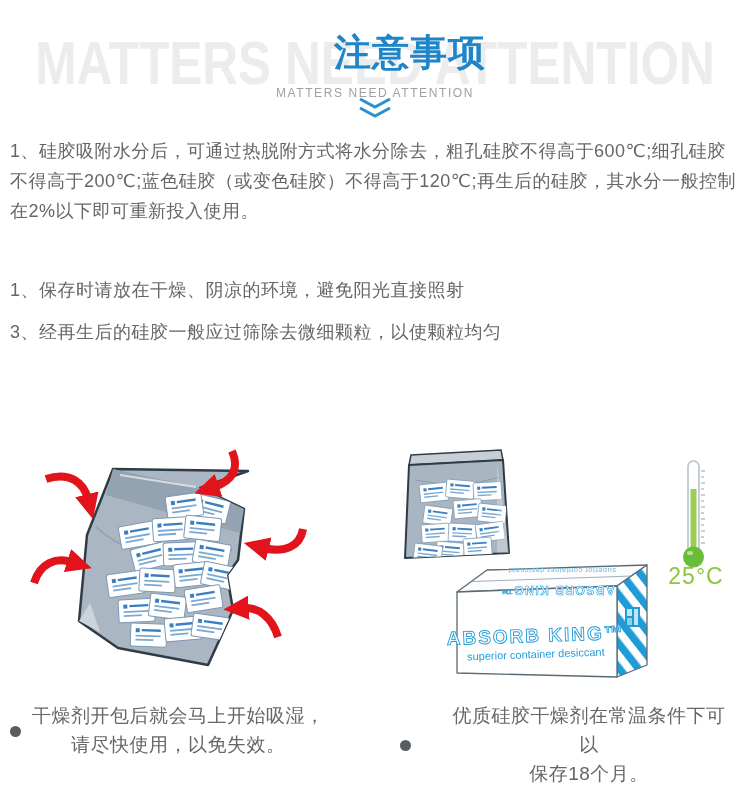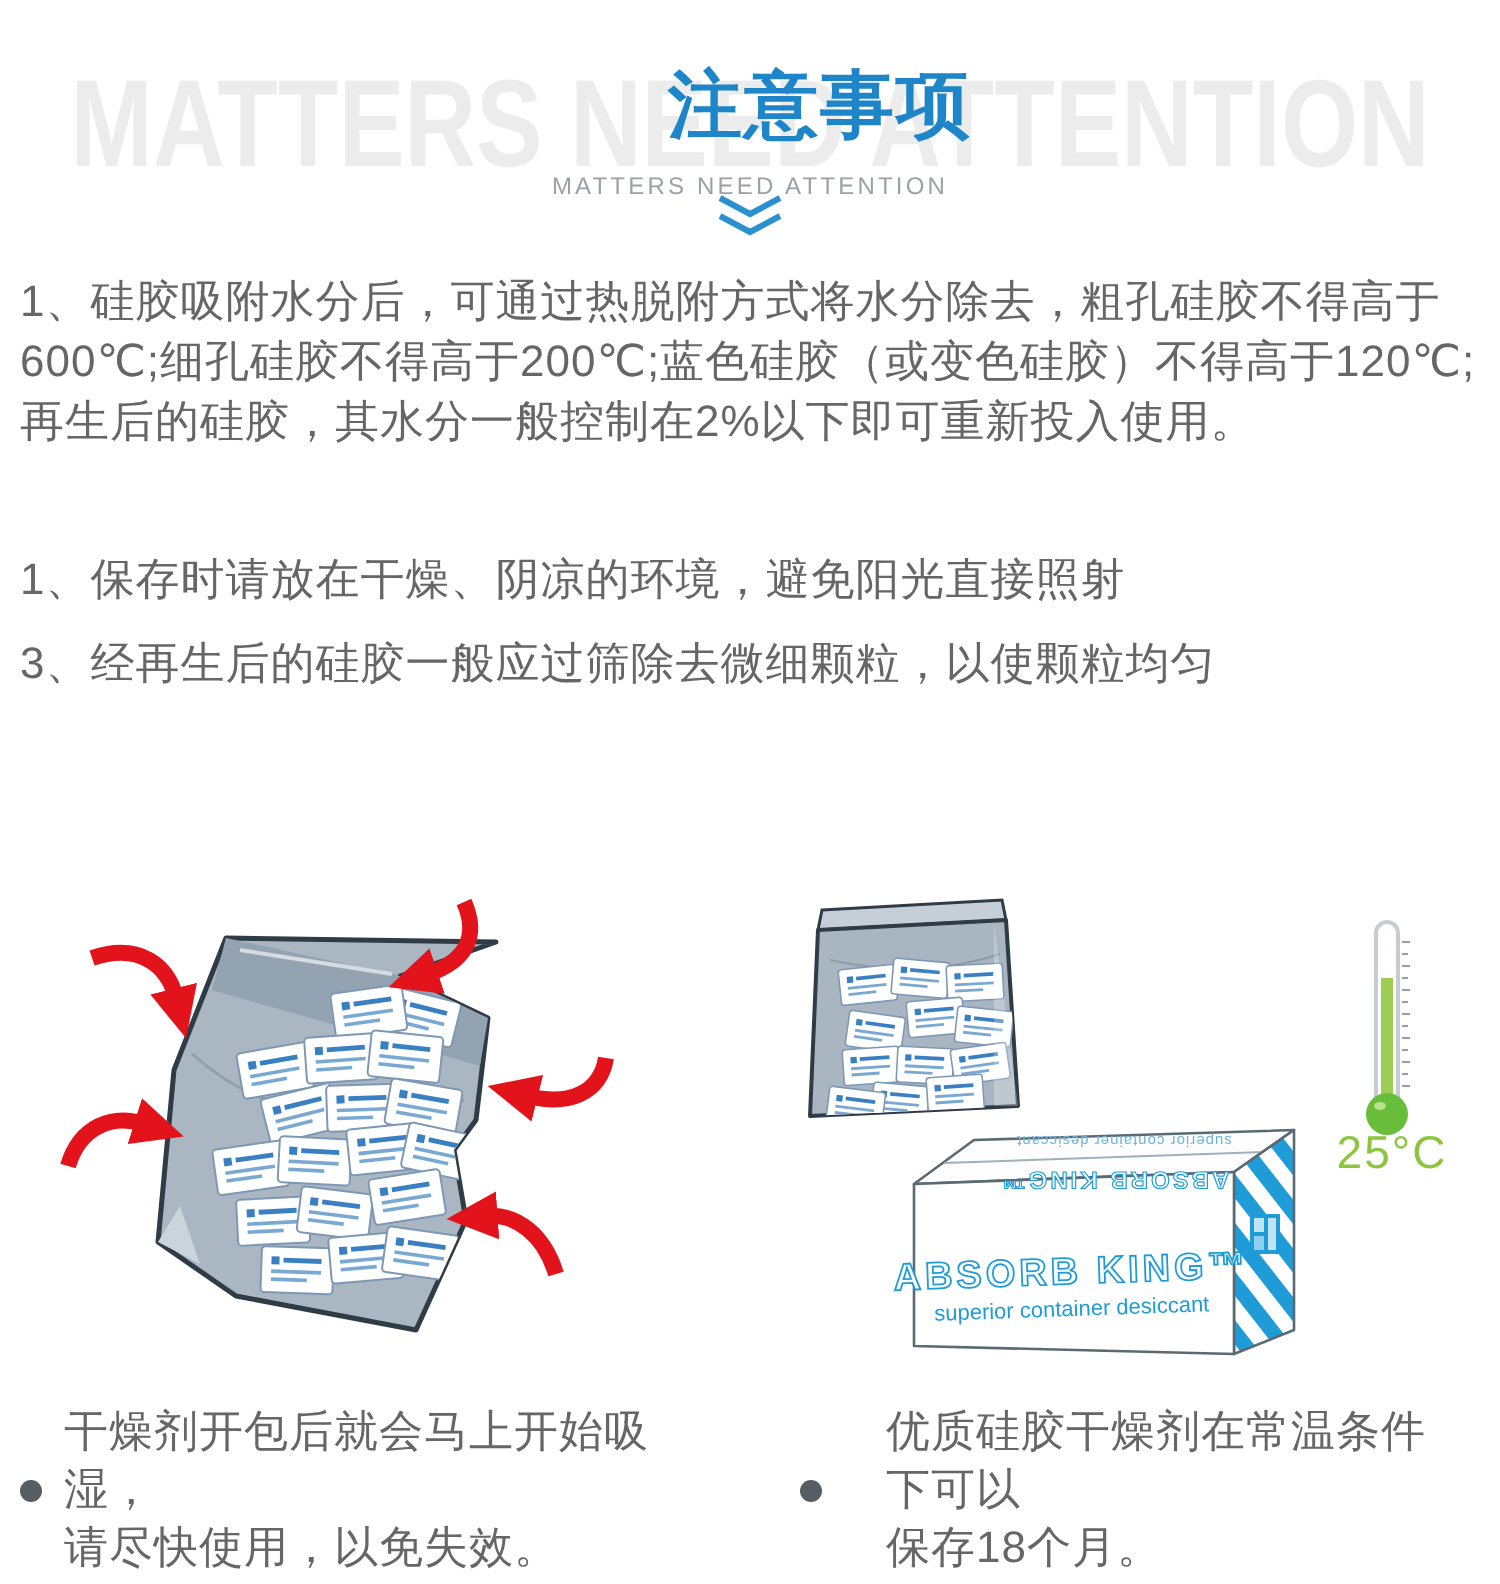--- a/index.html
+++ b/index.html
@@ -19,36 +19,36 @@
     font-size:37px;font-weight:bold;color:#1e86c8;letter-spacing:1px;z-index:1;padding-left:35px;
   }
   .subtitle{
     position:absolute;top:86px;left:0;width:100%;text-align:center;
     font-size:12px;color:#9ba1a7;letter-spacing:1.6px;z-index:1;
   }
   .chevron{position:absolute;top:96px;left:50%;transform:translateX(-50%);z-index:1;}
   
   .note{
     position:absolute;left:10px;width:732px;margin:0;
-    font-size:22px;line-height:30px;color:#666666;letter-spacing:.5px;
+    font-size:18px;line-height:30px;color:#666666;letter-spacing:.5px;
   }
   #note-1{top:136px}
   #note-2{top:232px}
   #note-3{top:275px}
   #note-4{top:317px}
   #note-5{top:360px}
   
   .fig-left{position:absolute;left:0;top:435px;}
   .fig-right{position:absolute;left:375px;top:435px;}
   
   .caption{position:absolute;top:701px;display:flex;align-items:center;gap:11px;}
   #caption-1{left:10px;width:345px;}
   #caption-2{left:400px;width:335px;gap:32px;}
   .bullet{width:11px;height:11px;border-radius:50%;background:#565e64;flex:0 0 auto;margin-top:2px;}
-  .caption p{margin:0;font-size:22px;line-height:29px;color:#666666;white-space:pre-line;letter-spacing:.5px;}
+  .caption p{margin:0;font-size:19px;line-height:29px;color:#666666;white-space:pre-line;letter-spacing:.5px;text-align:center;}
 </style>
 </head>
 <body>
 
 <div class="page">
 
   <div class="watermark">MATTERS NEED ATTENTION</div>
   <h1 class="title">注意事项</h1>
   <div class="subtitle">MATTERS NEED ATTENTION</div>
   <svg class="chevron" width="40" height="24" viewBox="0 0 40 24">

